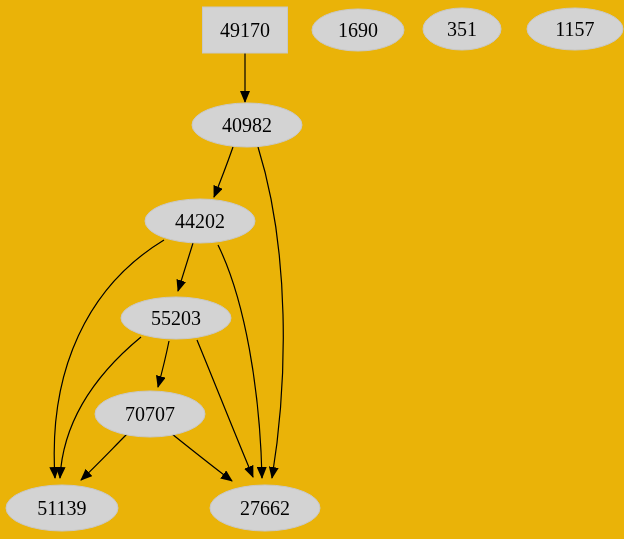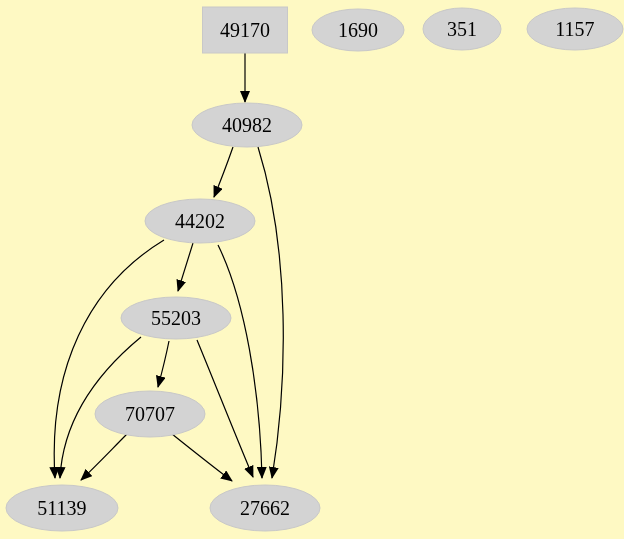--- a/index.html
+++ b/index.html
@@ -5,21 +5,21 @@
   html, body {
     margin: 0;
     padding: 0;
     background: #ffffff;
     font-family: "Liberation Serif", "DejaVu Serif", serif;
   }
   .canvas-wrap {
     width: 624px;
     height: 539px;
     position: relative;
-    background: #fef9c3;
+    background: #eab308;
     overflow: hidden;
   }
   svg { display: block; }
   .graph-node-shape {
     stroke-width: 1;
   }
   .graph-node-label {
     fill: #000000;
     text-anchor: middle;
   }

